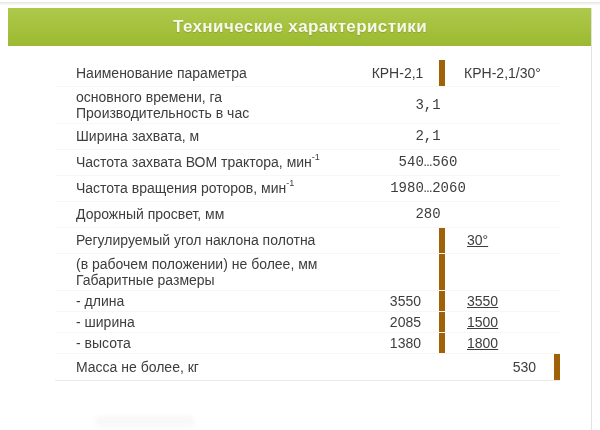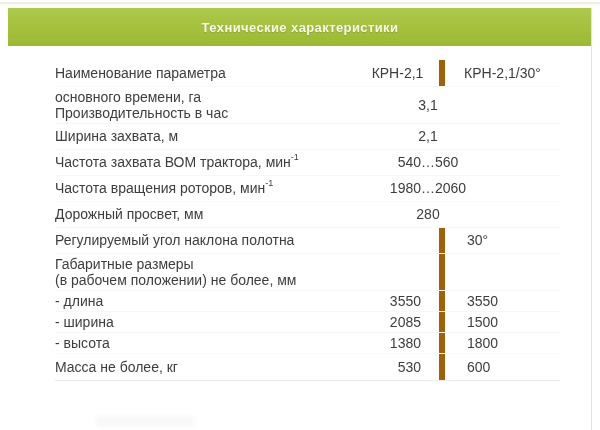--- a/index.html
+++ b/index.html
@@ -10,46 +10,46 @@
   .top-edge{
     position:absolute;top:2px;left:0;width:100%;height:3px;
     background:linear-gradient(to bottom, rgba(168,178,138,.30), rgba(222,226,206,.12));
   }
   .banner{
     position:absolute;top:8px;left:8px;right:8px;height:38px;
     background:linear-gradient(#aec94b,#9cb931);
     display:flex;align-items:center;justify-content:center;
   }
   .banner-title{
-    font-size:13px;font-weight:bold;color:#f6f8ec;letter-spacing:.4px;
+    font-size:17px;font-weight:bold;color:#f6f8ec;letter-spacing:.4px;
     text-shadow:0 1px 1px rgba(115,135,35,.45);
   }
   .right-edge{
     position:absolute;top:8px;bottom:0;left:591px;width:1px;background:#e2e2e2;
   }
   .spec{
     position:absolute;top:60px;left:55px;width:505px;font-size:14px;line-height:17px;
   }
   .row{display:flex;align-items:stretch;min-height:25px;border-bottom:1px solid rgba(20,20,20,.035);}
   .row-head{min-height:26px;}
   .row-2line{min-height:36px;line-height:16px;}
   .row-cmp{min-height:20px;}
   .row-last{min-height:26px;border-bottom:1px solid rgba(20,20,20,.09);}
   .label{
     flex:1;display:flex;flex-direction:column;justify-content:center;
-    align-items:flex-start;padding-right:6px;
+    align-items:flex-start;padding-right:6px;margin-left:21px;
   }
   .c1,.c2,.merged{display:flex;align-items:center;box-sizing:border-box;}
   .c1{width:115px;}
   .c2{width:115px;}
-  .merged{width:230px;justify-content:center;padding-right:34px;}
+  .merged{width:230px;justify-content:center;padding-right:34px;font-family:Liberation Mono, monospace;}
   .h1{justify-content:center;padding-left:26px;}
   .h2{justify-content:center;text-align:center;}
   .v1{justify-content:flex-end;padding-right:18px;}
-  .v2{justify-content:flex-start;padding-left:22px;}
+  .v2{justify-content:flex-start;padding-left:22px;text-decoration:underline;}
   .div-r{border-right:6px solid #a16207;}
   sup{font-size:9px;line-height:0;position:relative;top:-1px;}
   .wm{
     position:absolute;left:95px;top:416px;width:100px;height:11px;
     background:rgba(120,120,120,.05);border-radius:6px;filter:blur(2px);
   }
 </style>
 </head>
 <body>
 
@@ -113,22 +113,22 @@
     <div class="row">
       <div class="label">
         <div>Регулируемый угол наклона полотна</div>
       </div>
       <div class="c1 div-r"></div>
       <div class="c2 v2">30°</div>
     </div>
 
     <div class="row row-2line">
       <div class="label">
+        <div>(в рабочем положении) не более, мм</div>
         <div>Габаритные размеры</div>
-        <div>(в рабочем положении) не более, мм</div>
       </div>
       <div class="c1 div-r"></div>
       <div class="c2"></div>
     </div>
 
     <div class="row row-cmp">
       <div class="label">
         <div>- длина</div>
       </div>
       <div class="c1 v1 div-r">3550</div>
@@ -149,20 +149,19 @@
       </div>
       <div class="c1 v1 div-r">1380</div>
       <div class="c2 v2">1800</div>
     </div>
 
     <div class="row row-last">
       <div class="label">
         <div>Масса не более, кг</div>
       </div>
       <div class="c1 v1 div-r">530</div>
-      <div class="c2 v2">600</div>
     </div>
 
   </div>
 
   <div class="wm"></div>
 
 </div>
 
 </body></html>

